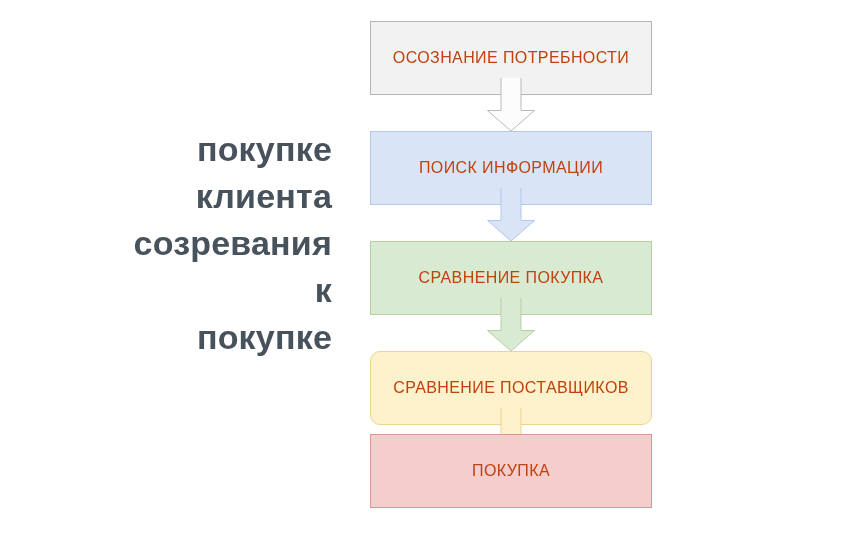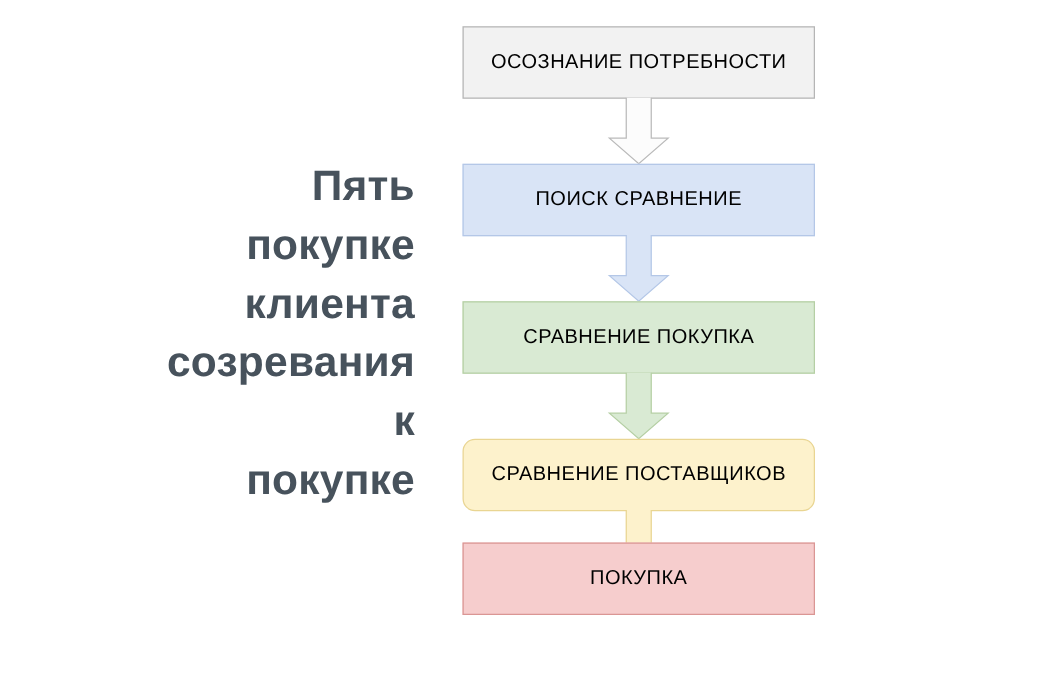--- a/index.html
+++ b/index.html
@@ -19,29 +19,29 @@
     text-align: right;
     font-size: 34px;
     line-height: 47px;
     font-weight: bold;
     letter-spacing: 0.2px;
   }
   .stage-box {
     position: absolute;
     left: 370px;
     width: 282px;
-    height: 58px;
+    height: 74px;
     border: 1px solid;
     box-sizing: border-box;
     display: flex;
     align-items: center;
     justify-content: center;
     font-size: 16px;
     letter-spacing: 0.4px;
-    color: #000000;
+    color: #c2410c;
     text-align: center;
   }
   .stage-arrow {
     position: absolute;
     left: 485px;
     width: 52px;
     height: 54px;
     display: block;
   }
   .box-1 { top: 21px; }
@@ -53,38 +53,37 @@
   .arrow-2 { top: 188px; }
   .arrow-3 { top: 298px; }
   .arrow-4 { top: 408px; }
 </style>
 </head>
 <body>
 
 <div class="canvas">
 
   <div class="side-title" style="color: rgb(71, 82, 92);">
-    <div>Пять</div>
     <div>покупке</div>
     <div>клиента</div>
     <div>созревания</div>
     <div>к</div>
     <div>покупке</div>
   </div>
 
   <div class="stage-box box-1" style="background-color: rgb(242, 242, 242); border-color: rgb(181, 181, 181);">
     <span>ОСОЗНАНИЕ ПОТРЕБНОСТИ</span>
   </div>
 
   <svg class="stage-arrow arrow-1" viewBox="0 0 52 54">
     <path d="M16,0 L16,32.5 L2.5,32.5 L26,53 L49.5,32.5 L36,32.5 L36,0" stroke-width="1" stroke-linejoin="miter" fill="#fcfcfc" stroke="#bababa"></path>
   </svg>
 
   <div class="stage-box box-2" style="background-color: rgb(217, 228, 246); border-color: rgb(180, 199, 231);">
-    <span>ПОИСК СРАВНЕНИЕ</span>
+    <span>ПОИСК ИНФОРМАЦИИ</span>
   </div>
 
   <svg class="stage-arrow arrow-2" viewBox="0 0 52 54">
     <path d="M16,0 L16,32.5 L2.5,32.5 L26,53 L49.5,32.5 L36,32.5 L36,0" stroke-width="1" stroke-linejoin="miter" fill="#d9e4f6" stroke="#b4c7e7"></path>
   </svg>
 
   <div class="stage-box box-3" style="background-color: rgb(217, 234, 211); border-color: rgb(181, 207, 164);">
     <span>СРАВНЕНИЕ ПОКУПКА</span>
   </div>
 

